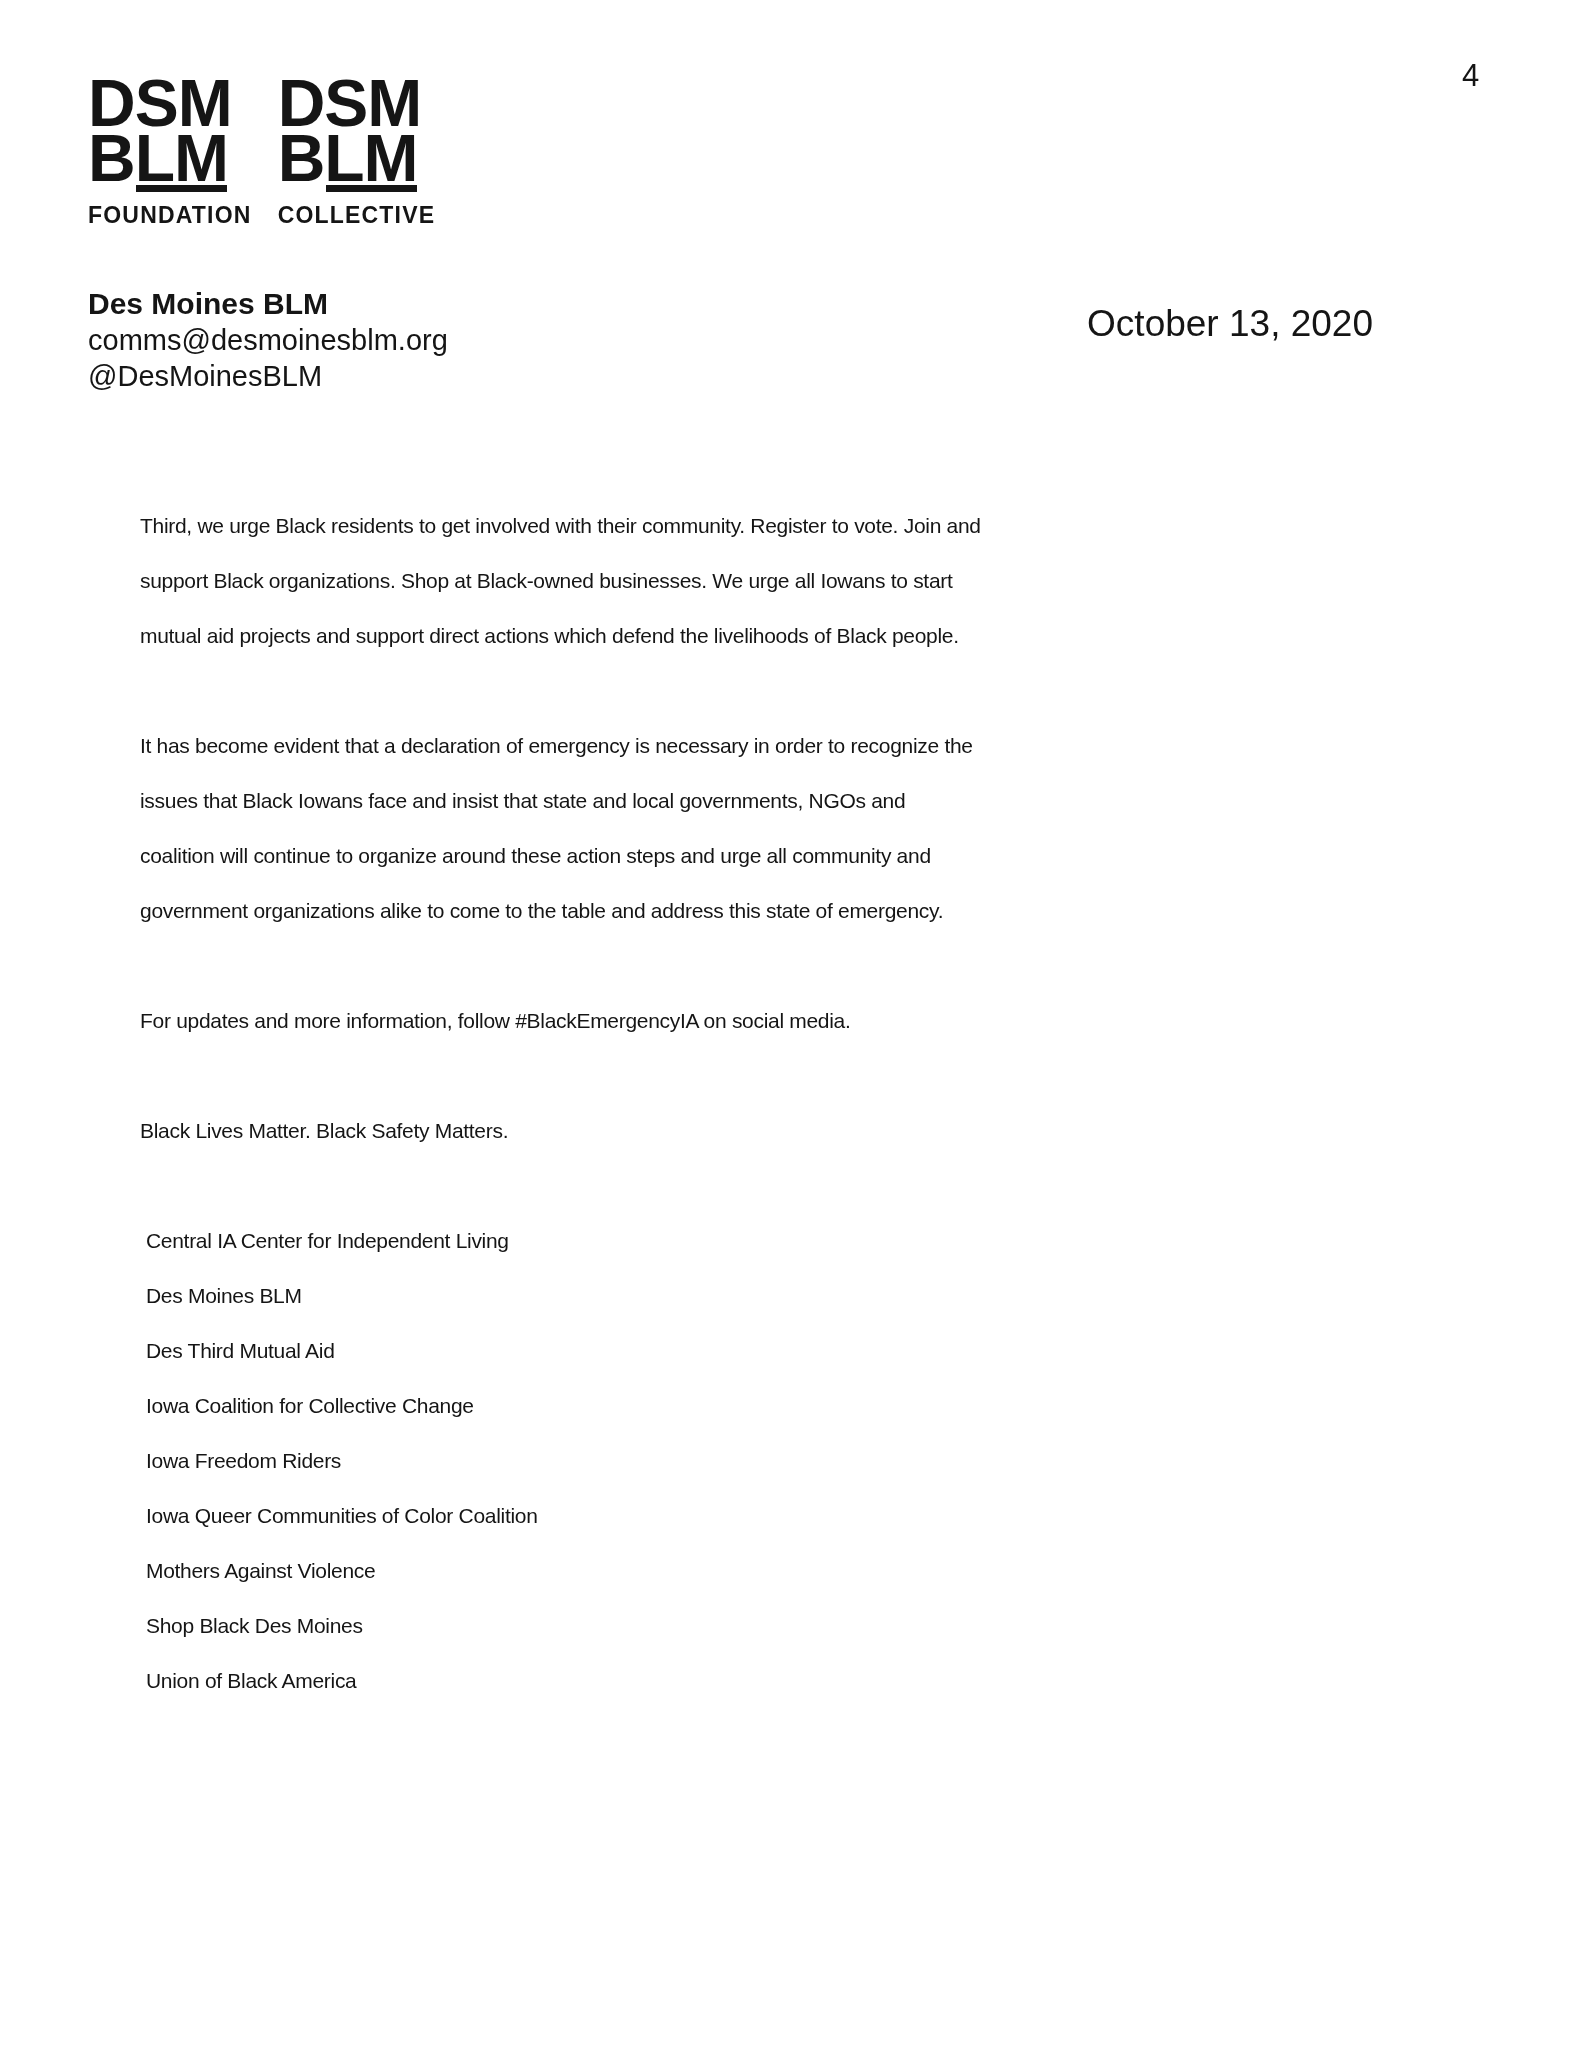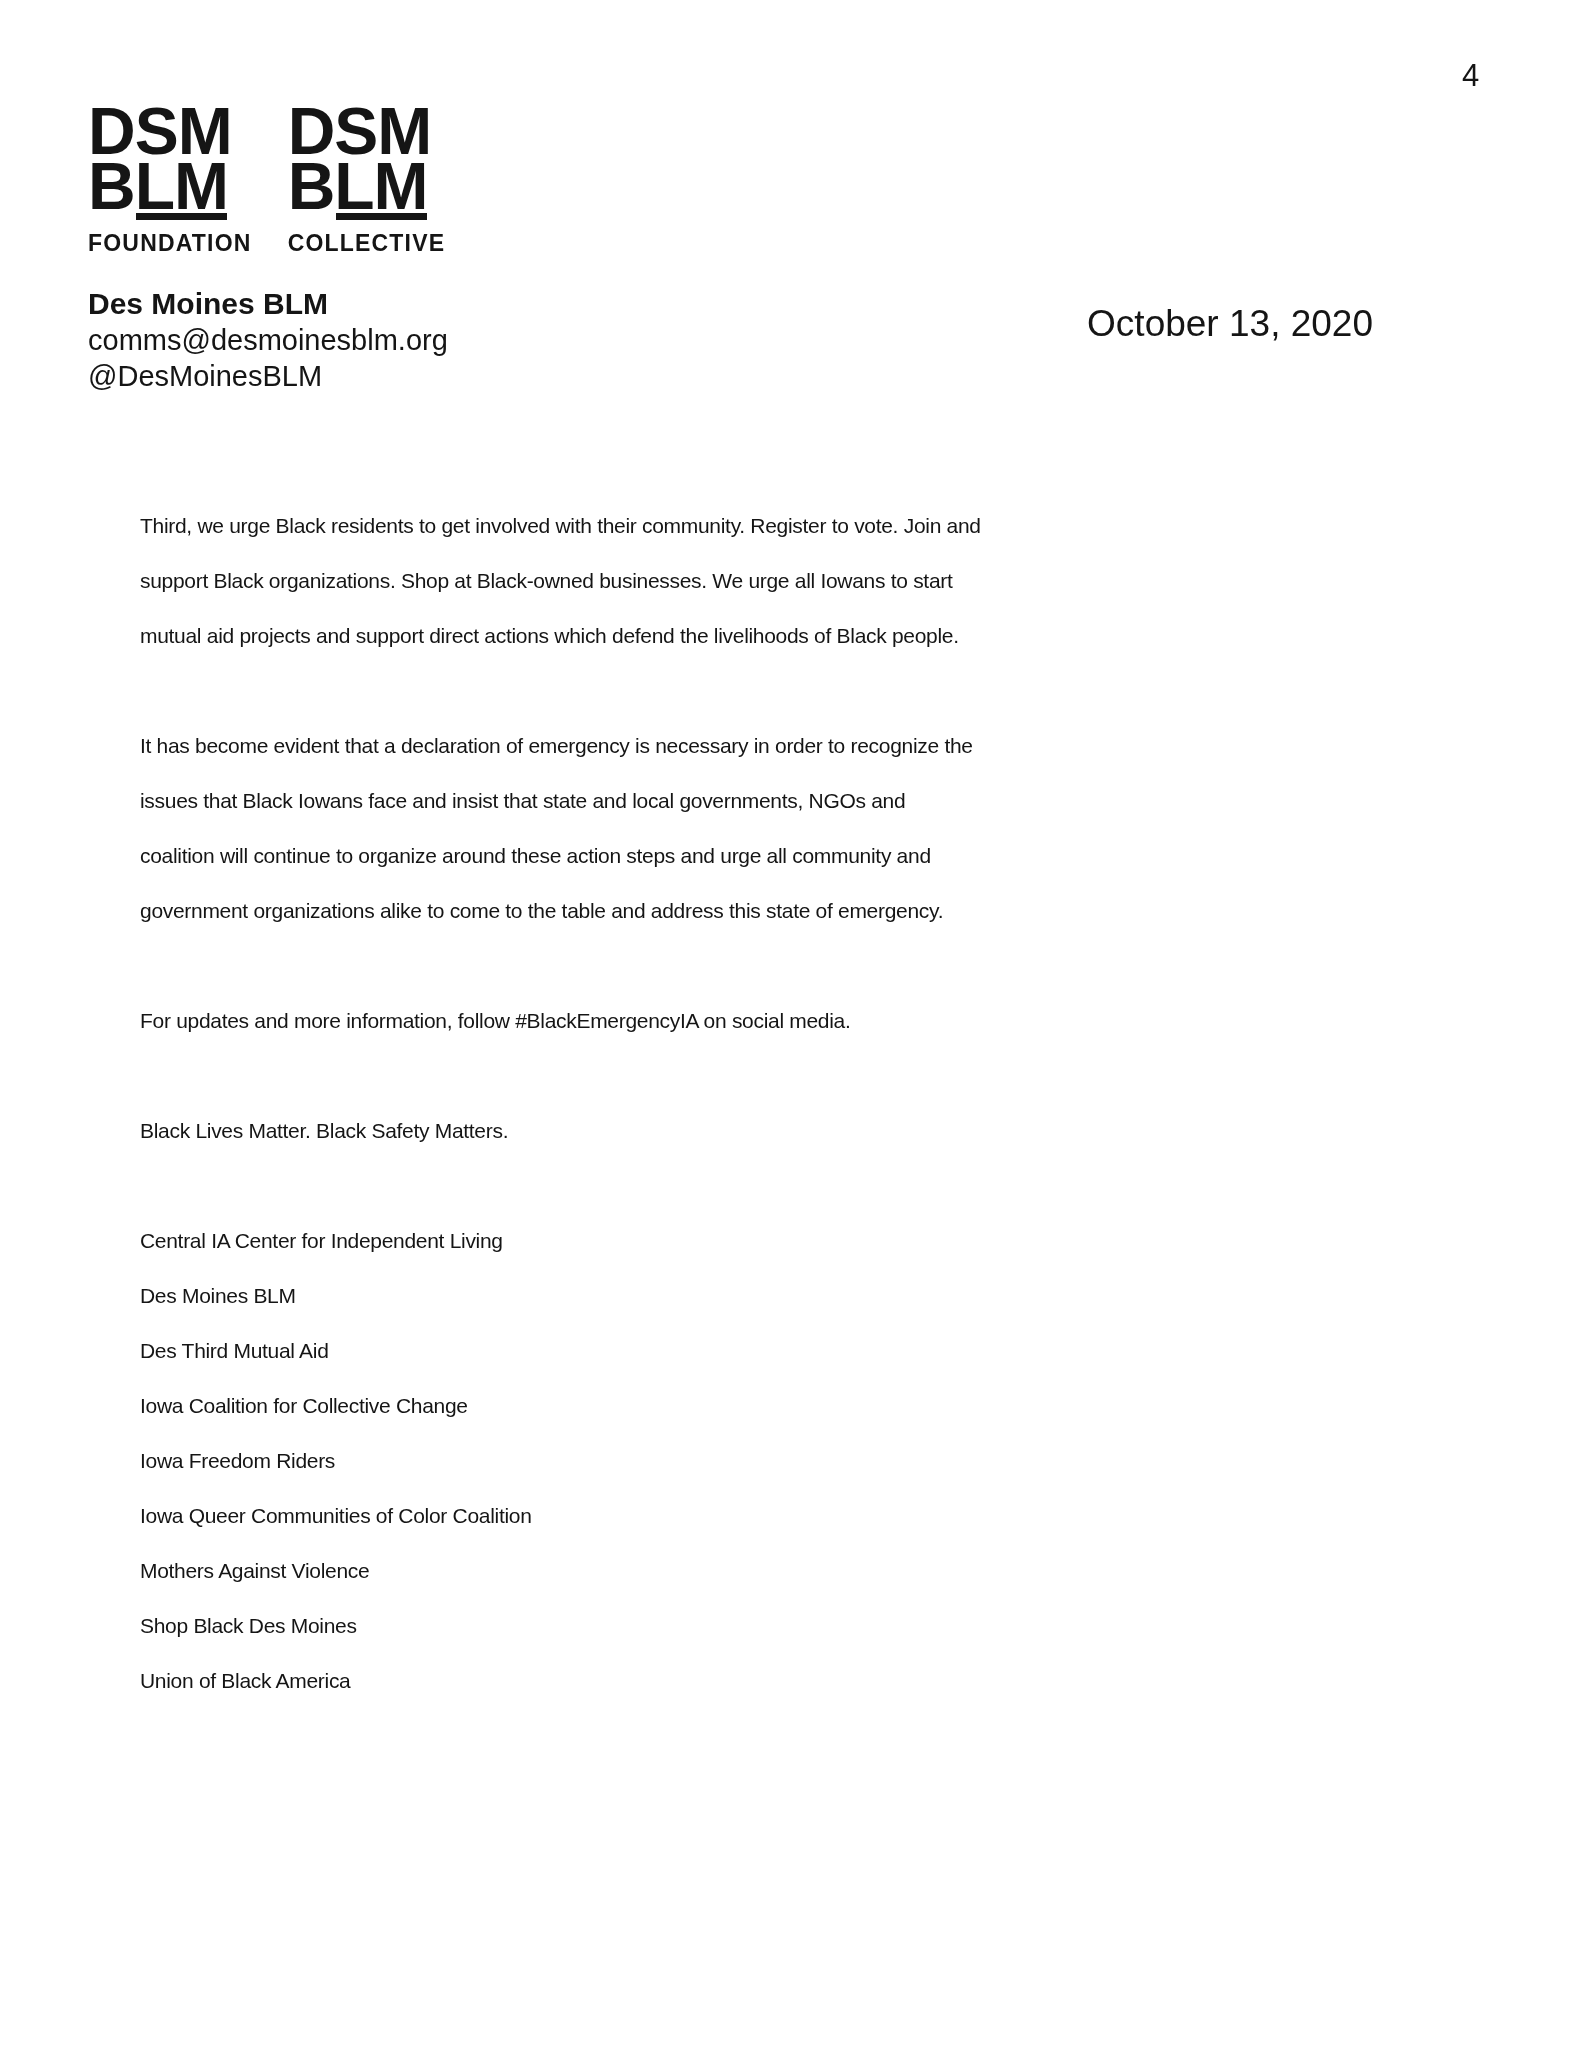--- a/index.html
+++ b/index.html
@@ -23,23 +23,23 @@
     top: 58px;
     left: 1462px;
     font-size: 31px;
     line-height: 36px;
   }
 
   
   .logo {
     position: absolute;
     left: 88px;
-    top: 104px;
+    top: 76px;
     display: flex;
-    gap: 36px;
+    gap: 26px;
   }
   .logo-block {
     display: flex;
     flex-direction: column;
     align-items: flex-start;
   }
   .logo-top,
   .logo-mid {
     font-size: 66px;
     font-weight: bold;
@@ -102,21 +102,21 @@
     letter-spacing: -0.3px;
     white-space: nowrap;
   }
   .para {
     margin: 0 0 55px 0;
   }
   .line {
     height: 55px;
   }
   .sig-list {
-    margin: 0;
+    margin: 6px;
   }
 </style>
 </head>
 <body>
 
 <div class="page">
 
   <div class="page-number">4</div>
 
   <div class="logo">

